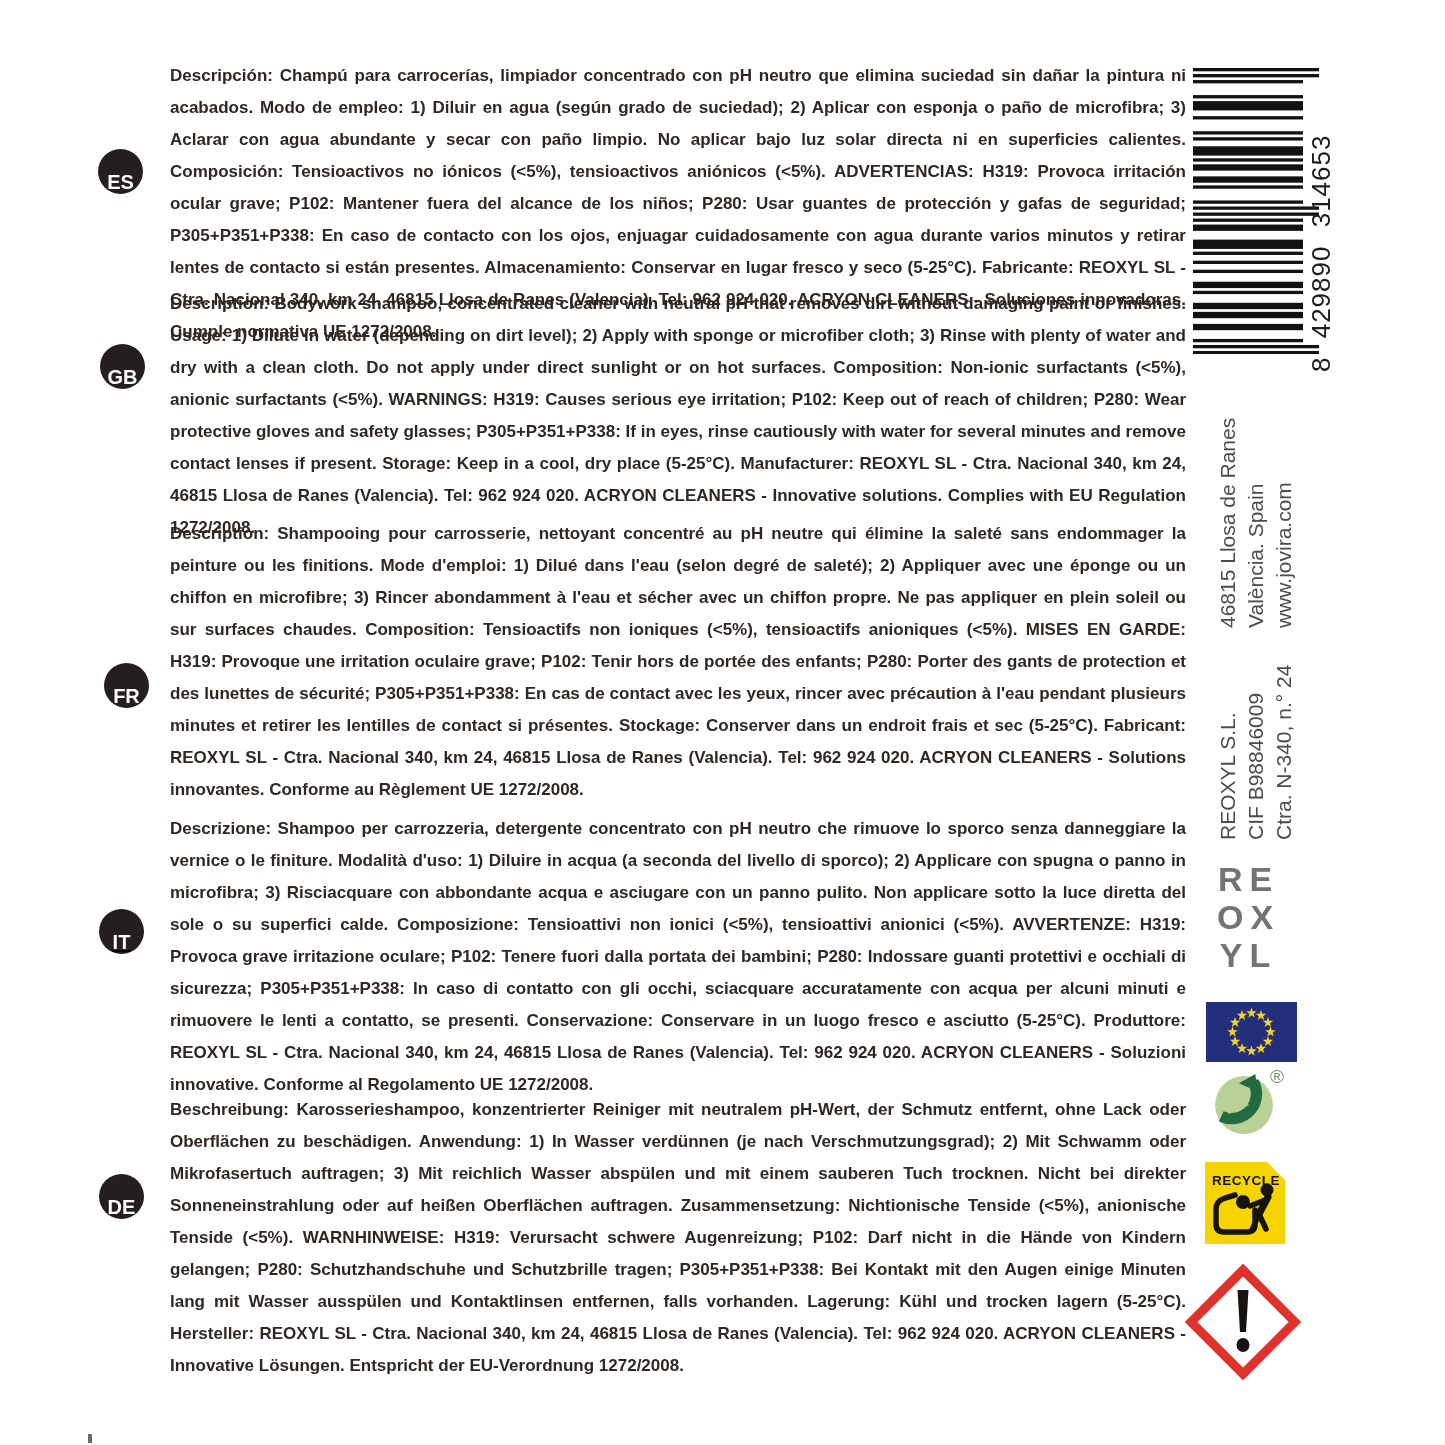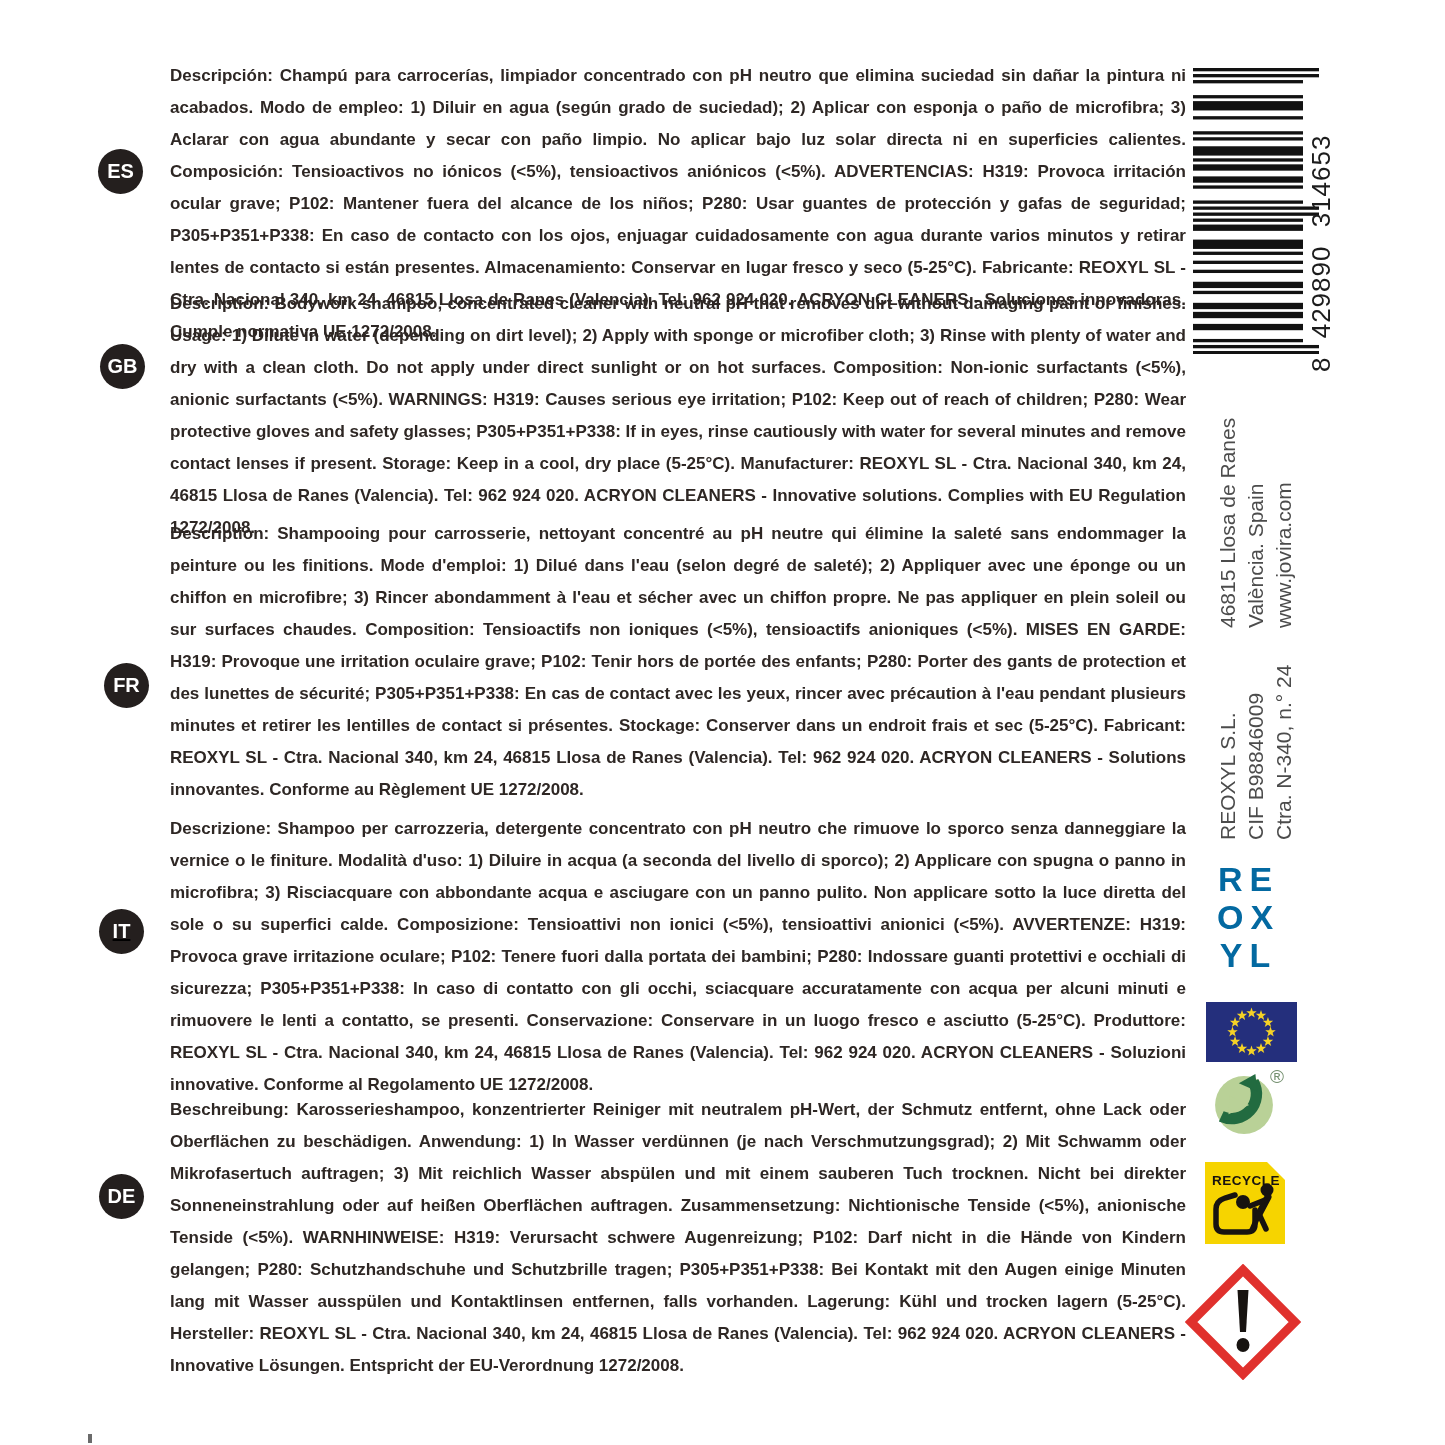--- a/index.html
+++ b/index.html
@@ -1,20 +1,20 @@
 <!DOCTYPE html>
 <html><head>
 <meta charset="utf-8">
 <style>
   html,body{margin:0;padding:0;background:#ffffff;}
   .page{position:relative;width:1445px;height:1445px;background:#ffffff;overflow:hidden;
         font-family:"Liberation Sans", sans-serif;}
   
   .lang-badge{position:absolute;width:45px;height:45px;border-radius:50%;background:#241f1e;
-              display:flex;align-items:center;justify-content:center;}
+              display:flex;align-items:flex-end;justify-content:center;}
   .lang-badge span{color:#ffffff;font-weight:bold;font-size:20px;letter-spacing:0px;}
   
   .para{position:absolute;left:170px;width:1016px;margin:0;
         font-size:17px;line-height:32px;font-weight:bold;color:#2e2724;
         text-align:justify;}
   
   .ufi{position:absolute;left:170px;width:1016px;top:1362px;text-align:center;
        font-size:16px;font-weight:bold;color:#201c1a;}
   
   .vblock{position:absolute;transform-origin:0 0;transform:rotate(-90deg);
@@ -23,21 +23,21 @@
   .addr-block{left:1214px;top:628px;width:240px;}
   .comp-block{left:1214px;top:840px;width:200px;}
   
   .barcode-svg{position:absolute;left:1193px;top:68px;}
   .barcode-num{position:absolute;transform-origin:0 0;transform:rotate(-90deg);
                left:1306px;top:372px;width:310px;font-size:26px;color:#1c1c1c;
                letter-spacing:1px;word-spacing:10px;white-space:nowrap;}
   
   .reoxyl{position:absolute;left:1185px;top:860px;width:120px;text-align:center;
           font-size:34px;font-weight:bold;line-height:38px;letter-spacing:7px;
-          color:#0369a1;padding-left:7px;box-sizing:border-box;}
+          color:#737373;padding-left:7px;box-sizing:border-box;}
   .icon-abs{position:absolute;}
   .reg-mark{position:absolute;left:1270px;top:1066px;font-size:19px;color:#74906f;font-weight:400;}
   .artifact{position:absolute;left:88px;top:1434px;width:4px;height:9px;background:#6b6b6b;}
 </style>
 </head>
 <body>
 
 <div class="page">
 
   <div class="lang-badge" style="left:98px;top:149px;">

